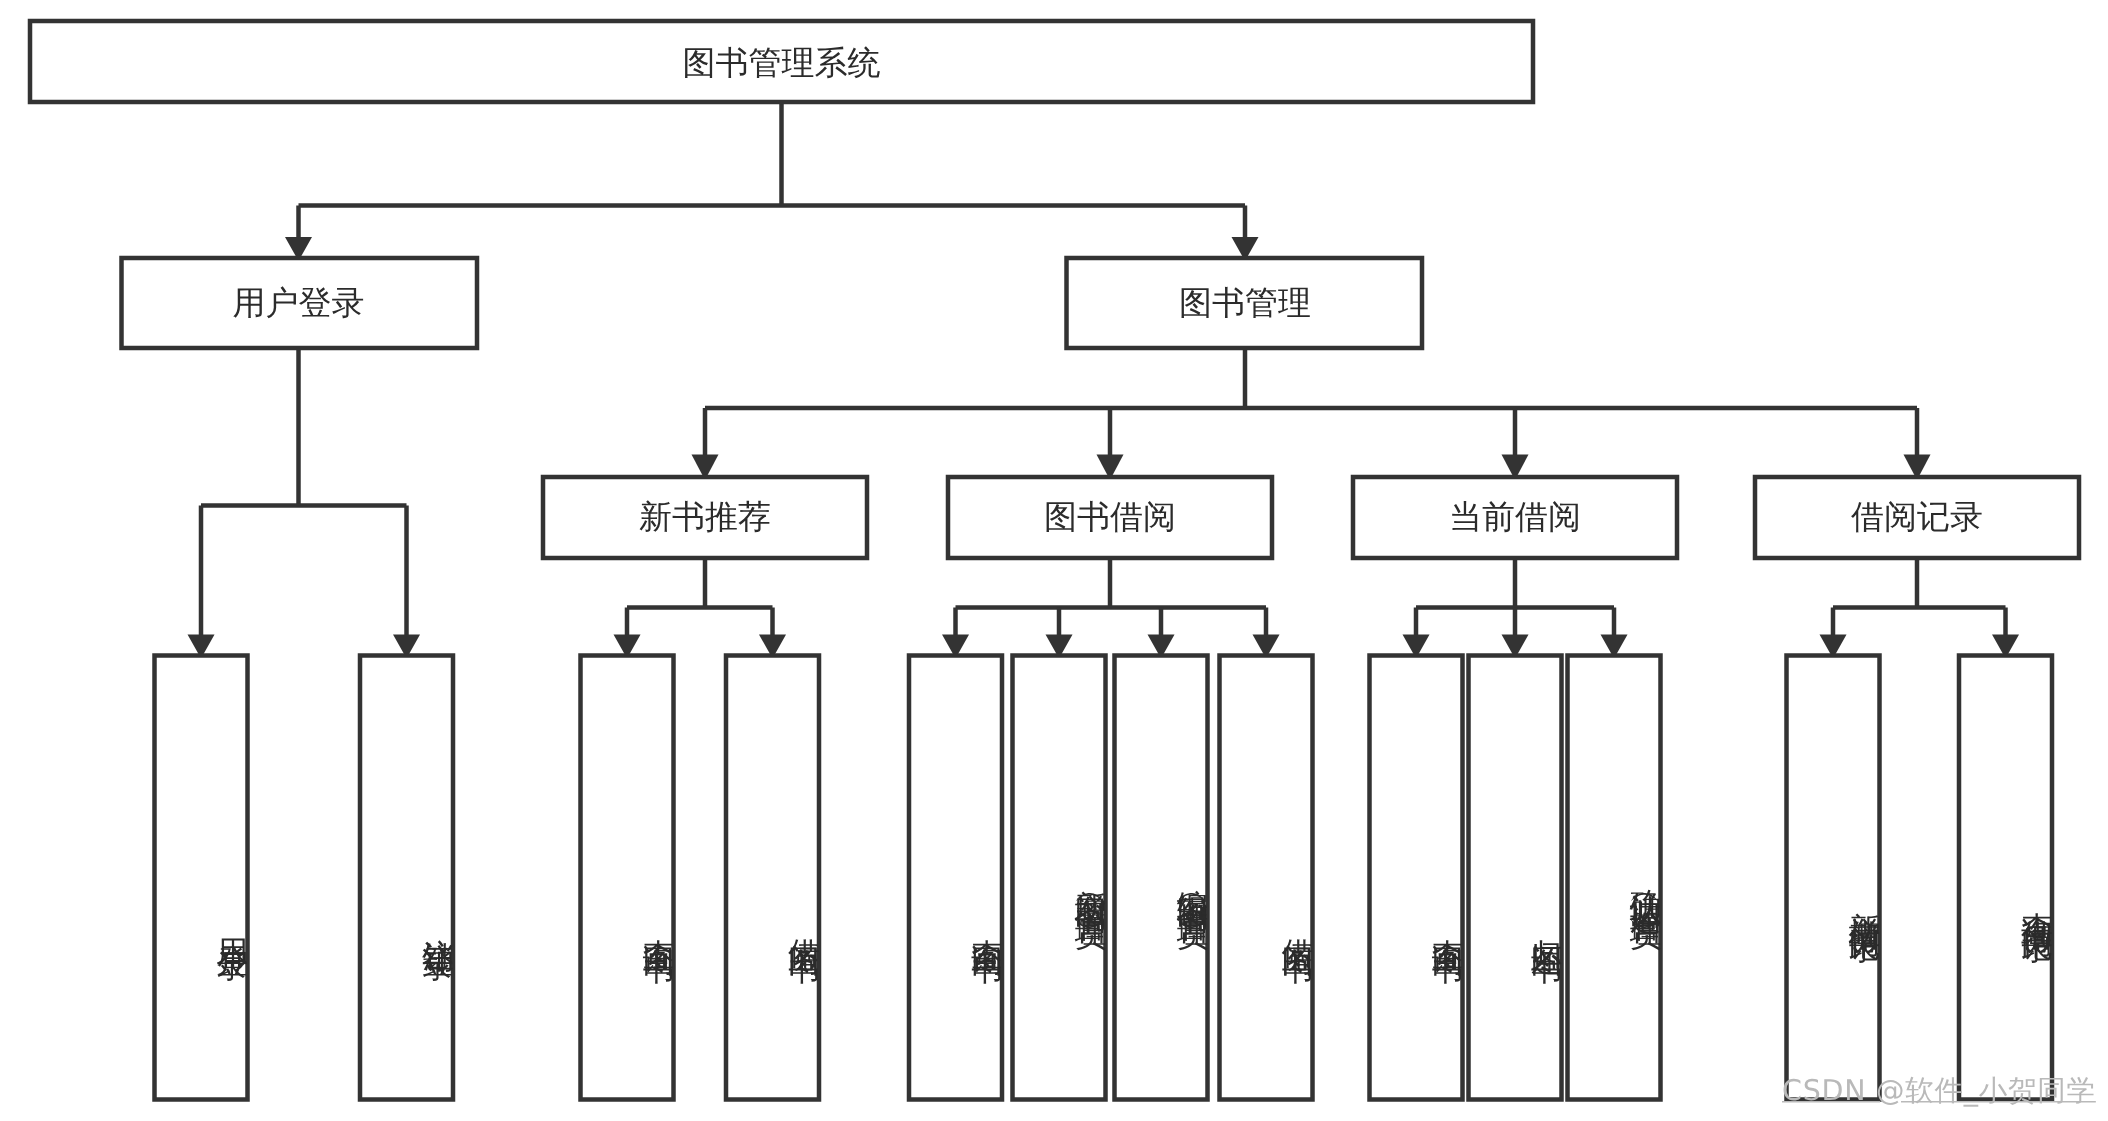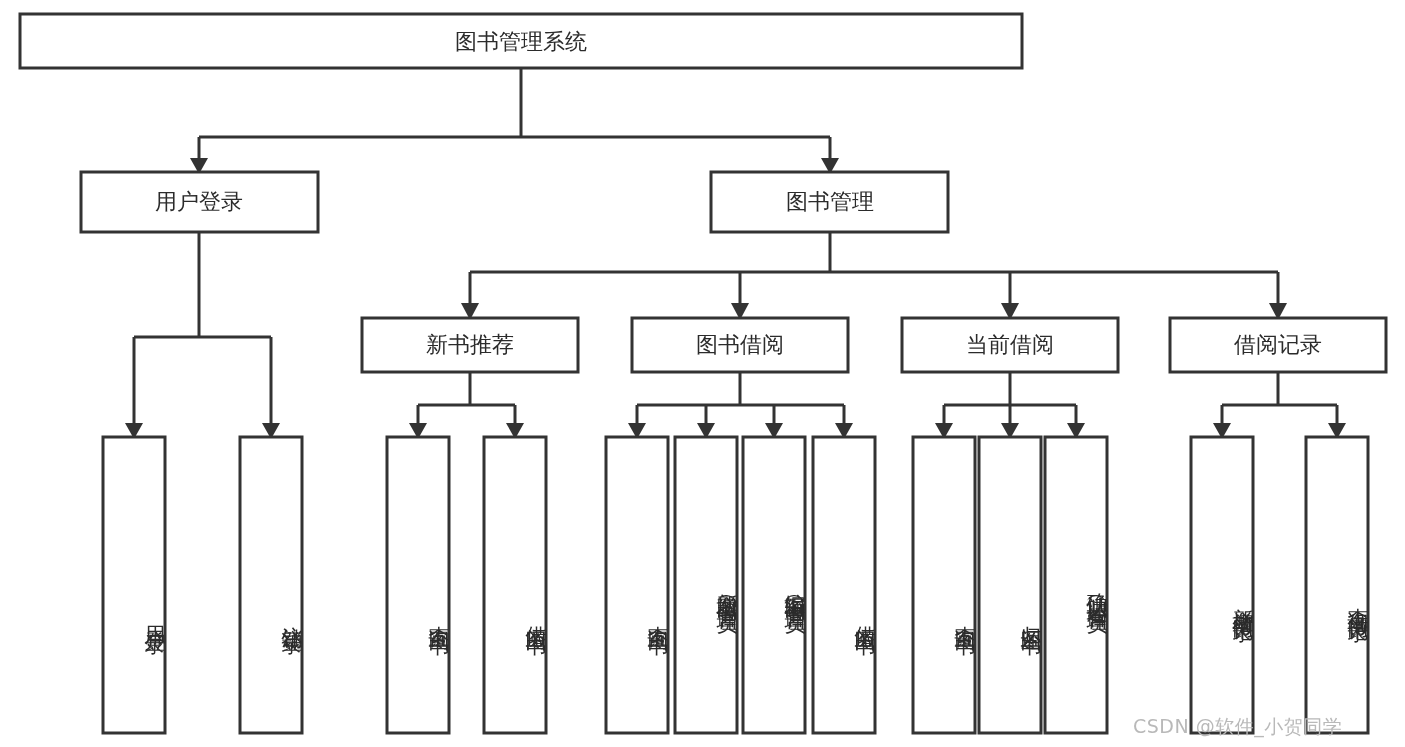--- a/index.html
+++ b/index.html
@@ -208,15 +208,15 @@
   <div class="leaf-label" style="left:743px; top:445px; width:62px; height:288px;">编辑图书（管理员）</div>
   <div class="leaf-label" style="left:813px; top:500px; width:62px; height:230px;">借阅图书</div>
 
   <div class="leaf-label" style="left:913px; top:500px; width:62px; height:230px;">查询图书</div>
   <div class="leaf-label" style="left:979px; top:500px; width:62px; height:230px;">归还图书</div>
   <div class="leaf-label" style="left:1045px; top:445px; width:62px; height:288px;">确认归还（管理员）</div>
 
   <div class="leaf-label" style="left:1191px; top:470px; width:62px; height:260px;">新增借阅记录</div>
   <div class="leaf-label" style="left:1306px; top:470px; width:62px; height:260px;">查询借阅记录</div>
 
-  <div class="watermark" style="left:1133px; top:714px;">CSDN @软件_小贺同学</div>
+  <div class="watermark" style="left:1188px; top:714px;text-decoration:underline;">CSDN @软件_小贺同学</div>
 
 </div>
 
 </body></html>

